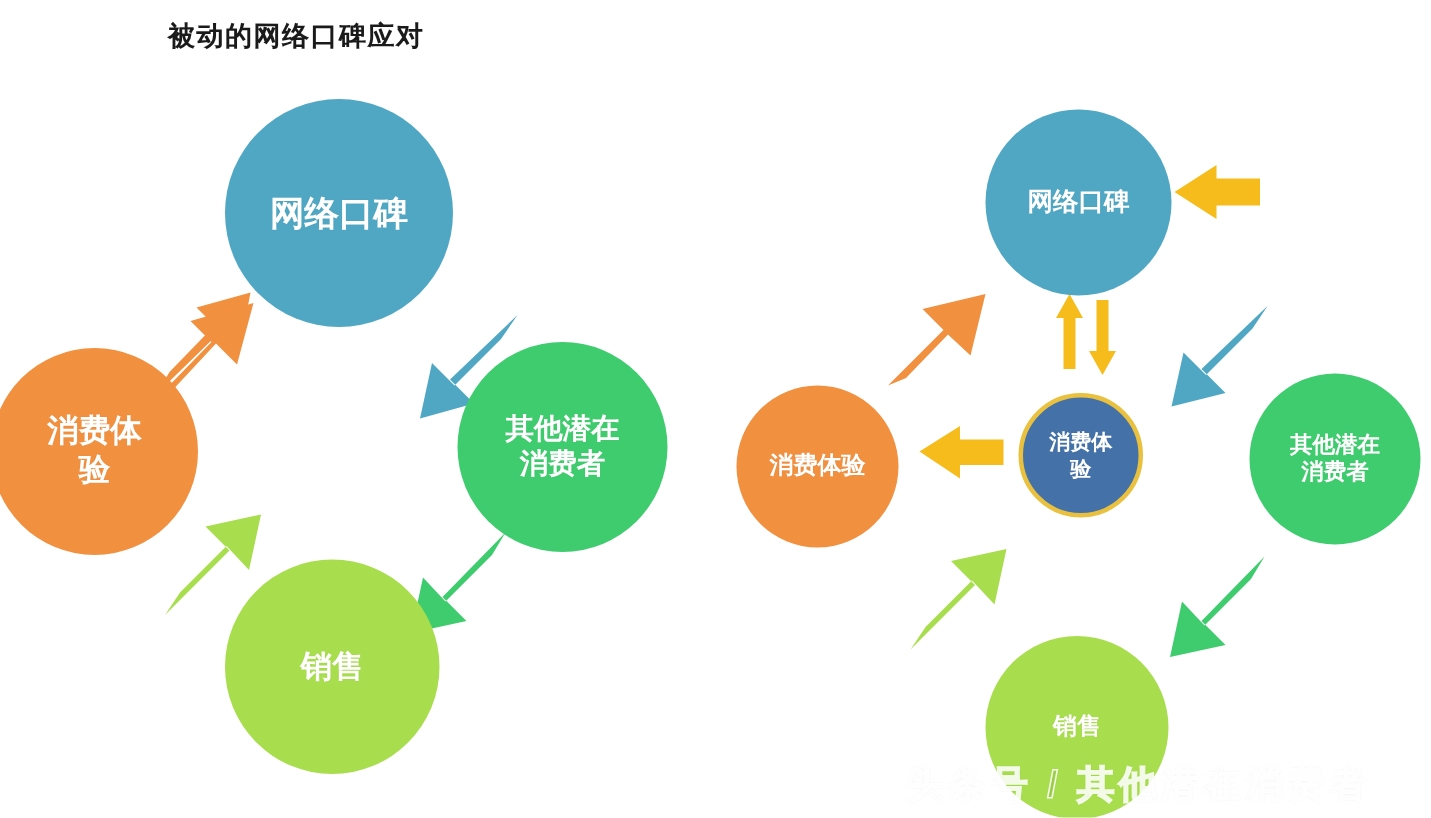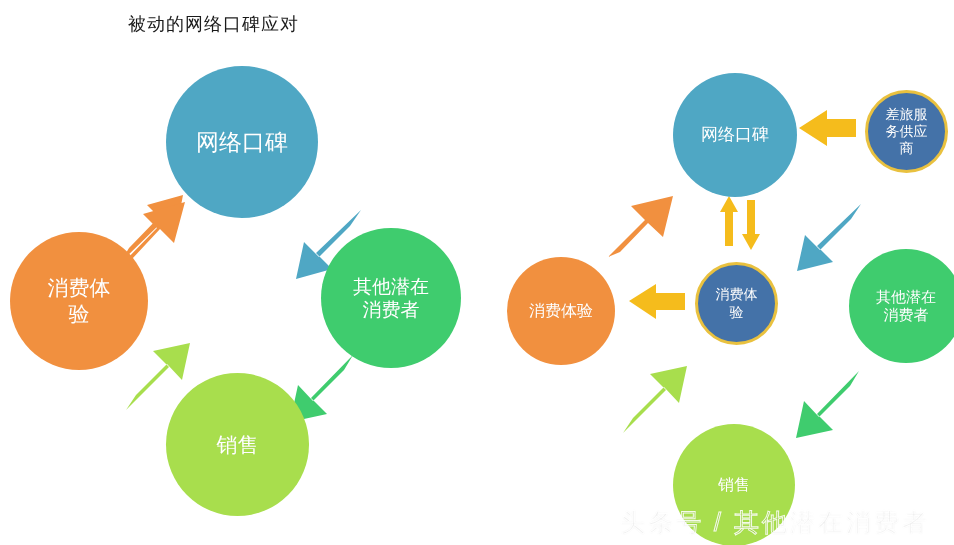--- a/index.html
+++ b/index.html
@@ -9,23 +9,24 @@
   }
   body {
     width: 954px;
     height: 545px;
     position: relative;
     overflow: hidden;
     font-family: "Liberation Sans", "DejaVu Sans", sans-serif;
   }
   #stage {
     position: absolute;
-    left: 16px; top: 0;
+    left: 0; top: 0;
     width: 920px;
     height: 545px;
+    font-weight: bold;
   }
   .title {
     position: absolute;
     color: #1a1a1a;
     font-size: 18px;
     font-family: "Liberation Sans", "DejaVu Sans", sans-serif;
     white-space: nowrap;
     letter-spacing: 1px;
   }
   #title-left  { left: 112px; top: 12px; }
@@ -145,23 +146,20 @@
   </div>
 
   <div class="bubble" style="left:-6px; top:232px; width:138px; height:138px; background:#F1903F; font-size:21px;">
     <span class="label" style="max-width:72px;">消费体验</span>
   </div>
 
   <div class="bubble" style="left:657px; top:73px; width:124px; height:124px; background:#4FA7C4; font-size:17px;">
     <span class="label" style="white-space:nowrap;">网络口碑</span>
   </div>
 
-  <div class="bubble ringed" style="left:849px; top:90px; width:83px; height:83px; background:#4472A8; border-color:#E9C13F; font-size:14px;">
-    <span class="label" style="max-width:48px;">差旅服务供应商</span>
-  </div>
 
   <div class="bubble ringed" style="left:679px; top:262px; width:83px; height:83px; background:#4472A8; border-color:#E9C13F; font-size:14px;">
     <span class="label" style="max-width:48px;">消费体验</span>
   </div>
 
   <div class="bubble" style="left:833px; top:249px; width:114px; height:114px; background:#3FCC6E; font-size:15px;">
     <span class="label" style="max-width:66px;">其他潜在消费者</span>
   </div>
 
   <div class="bubble" style="left:657px; top:424px; width:122px; height:122px; background:#A8DE4D; font-size:16px;">

